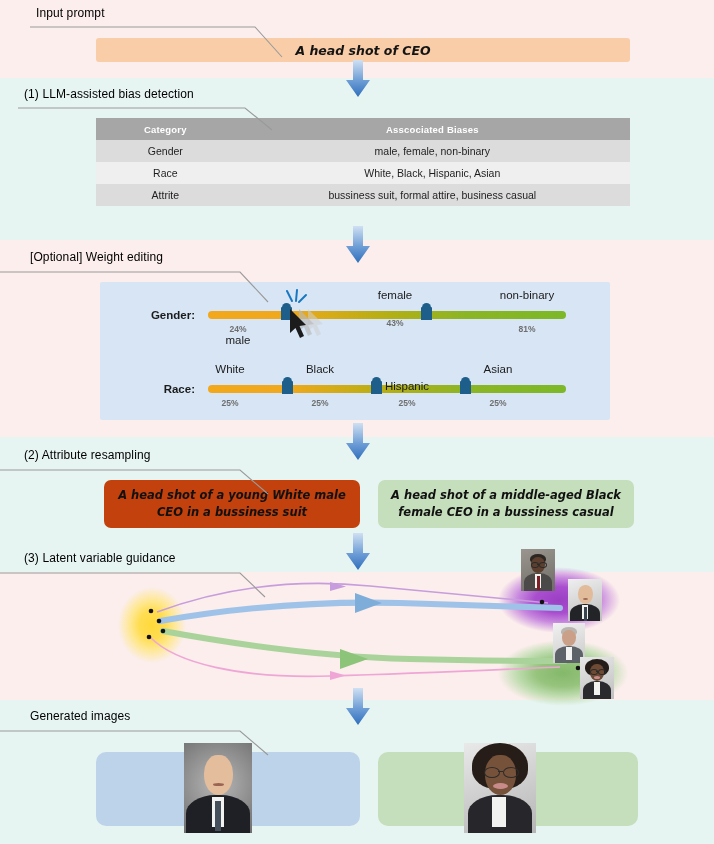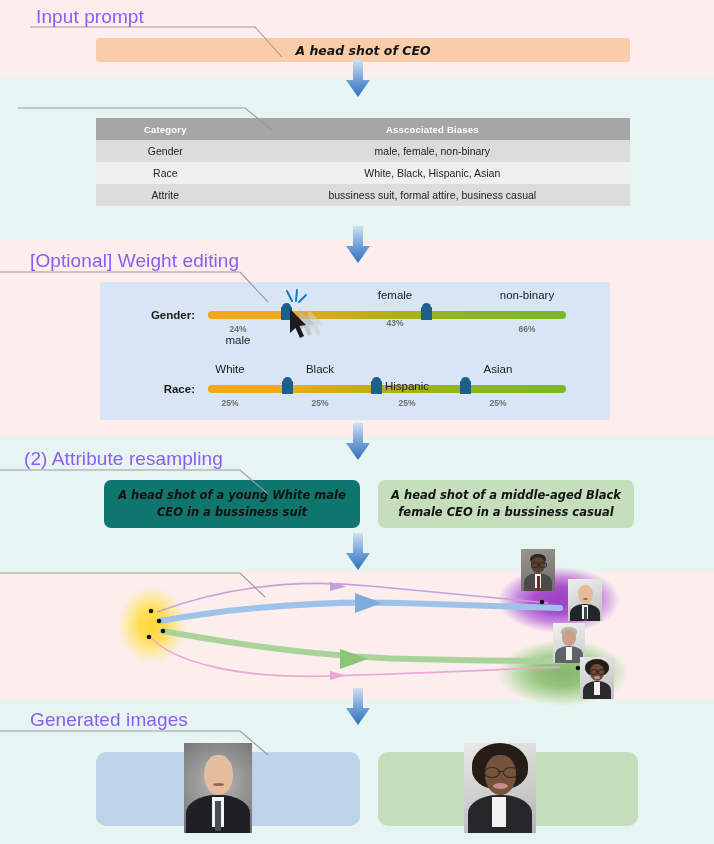--- a/index.html
+++ b/index.html
@@ -9,21 +9,21 @@
     position:relative;width:714px;height:844px;overflow:hidden;background:#fff;
   }
 
   
   .band{position:absolute;left:0;width:714px;}
   .band.pink{background:#fbeeec;}
   .band.teal{background:#e7f5f2;}
 
   
   .stage-label{
-    position:absolute;z-index:6;font-size:19px;color:#8b5cf6;
+    position:absolute;z-index:6;font-size:12px;color:#000000;
     white-space:nowrap;letter-spacing:.1px;
   }
   .leader{position:absolute;z-index:5;overflow:visible;}
 
   
   .arrow{position:absolute;z-index:7;}
 
   
   .prompt-pill{
     position:absolute;z-index:4;background:#f8cda8;border-radius:3px;
@@ -73,21 +73,21 @@
   
   .cursor{position:absolute;z-index:9;}
 
   
   .attr-card{
     position:absolute;z-index:4;border-radius:7px;
     display:flex;align-items:center;justify-content:center;text-align:center;
     font-family:"DejaVu Sans",sans-serif;font-size:11.5px;font-style:italic;
     font-weight:600;color:#111;line-height:1.45;padding:0 10px;box-sizing:border-box;
   }
-  .attr-card.blue{background:#0f766e;}
+  .attr-card.blue{background:#c2410c;}
   .attr-card.green{background:#c5debc;}
 
   
   .latent{position:absolute;z-index:3;}
   .blob{position:absolute;border-radius:50%;}
   .blob.yellow{background:radial-gradient(closest-side,#ffd93a 0%,#ffdd52 38%,#ffe78c 62%,rgba(255,240,180,0) 100%);}
   .blob.purple{background:radial-gradient(closest-side,#9b3fc4 0%,#a94fce 40%,#c88ade 68%,rgba(216,176,232,0) 100%);}
   .blob.green{background:radial-gradient(closest-side,#84b86a 0%,#97c47e 42%,#bedcae 70%,rgba(205,228,190,0) 100%);}
 
   
@@ -117,34 +117,36 @@
   <div class="band pink" style="top:240px;height:197px;"></div>
   <div class="band teal" style="top:437px;height:135px;"></div>
   <div class="band pink" style="top:572px;height:128px;"></div>
   <div class="band teal" style="top:700px;height:144px;"></div>
 
   <div class="stage-label" style="left:36px;top:6px;">Input prompt</div>
   <svg class="leader" style="left:0;top:0;width:300px;height:70px;">
     <path d="M30 27 L255 27 L282 57" fill="none" stroke="#9a9a9a" stroke-width="1.1"></path>
   </svg>
 
+  <div class="stage-label" style="left:24px;top:87px;">(1) LLM-assisted bias detection</div>
   <svg class="leader" style="left:0;top:80px;width:320px;height:60px;">
     <path d="M18 28 L245 28 L272 50" fill="none" stroke="#9a9a9a" stroke-width="1.1"></path>
   </svg>
 
   <div class="stage-label" style="left:30px;top:250px;">[Optional] Weight editing</div>
   <svg class="leader" style="left:0;top:244px;width:320px;height:70px;">
     <path d="M0 28 L240 28 L268 58" fill="none" stroke="#9a9a9a" stroke-width="1.1"></path>
   </svg>
 
   <div class="stage-label" style="left:24px;top:448px;">(2) Attribute resampling</div>
   <svg class="leader" style="left:0;top:442px;width:320px;height:60px;">
     <path d="M0 28 L240 28 L268 52" fill="none" stroke="#9a9a9a" stroke-width="1.1"></path>
   </svg>
 
+  <div class="stage-label" style="left:24px;top:551px;">(3) Latent variable guidance</div>
   <svg class="leader" style="left:0;top:545px;width:320px;height:60px;">
     <path d="M0 28 L240 28 L265 52" fill="none" stroke="#9a9a9a" stroke-width="1.1"></path>
   </svg>
 
   <div class="stage-label" style="left:30px;top:709px;">Generated images</div>
   <svg class="leader" style="left:0;top:703px;width:320px;height:60px;">
     <path d="M0 28 L240 28 L268 52" fill="none" stroke="#9a9a9a" stroke-width="1.1"></path>
   </svg>
 
   <svg class="arrow" style="left:345px;top:60px;width:26px;height:38px;">
@@ -230,21 +232,21 @@
     <div class="slider-row" style="left:0;top:0;width:510px;height:60px;">
       <div class="slider-name" style="left:20px;top:27px;width:75px;">Gender:</div>
       <div class="track" style="left:108px;top:29px;width:358px;"></div>
 
       <div class="seg-label" style="left:58px;top:7px;width:160px;margin-top:45px;">male</div>
       <div class="seg-label" style="left:215px;top:7px;width:160px;">female</div>
       <div class="seg-label" style="left:347px;top:7px;width:160px;">non-binary</div>
 
       <div class="seg-pct" style="left:58px;top:42px;width:160px;">24%</div>
       <div class="seg-pct" style="left:215px;top:36px;width:160px;">43%</div>
-      <div class="seg-pct" style="left:347px;top:42px;width:160px;">66%</div>
+      <div class="seg-pct" style="left:347px;top:42px;width:160px;">81%</div>
 
       <div class="handle" style="left:181px;top:21px;">
           <i></i>
           <b></b>
         </div>
       <div class="handle" style="left:321px;top:21px;">
           <i></i>
           <b></b>
         </div>
 

